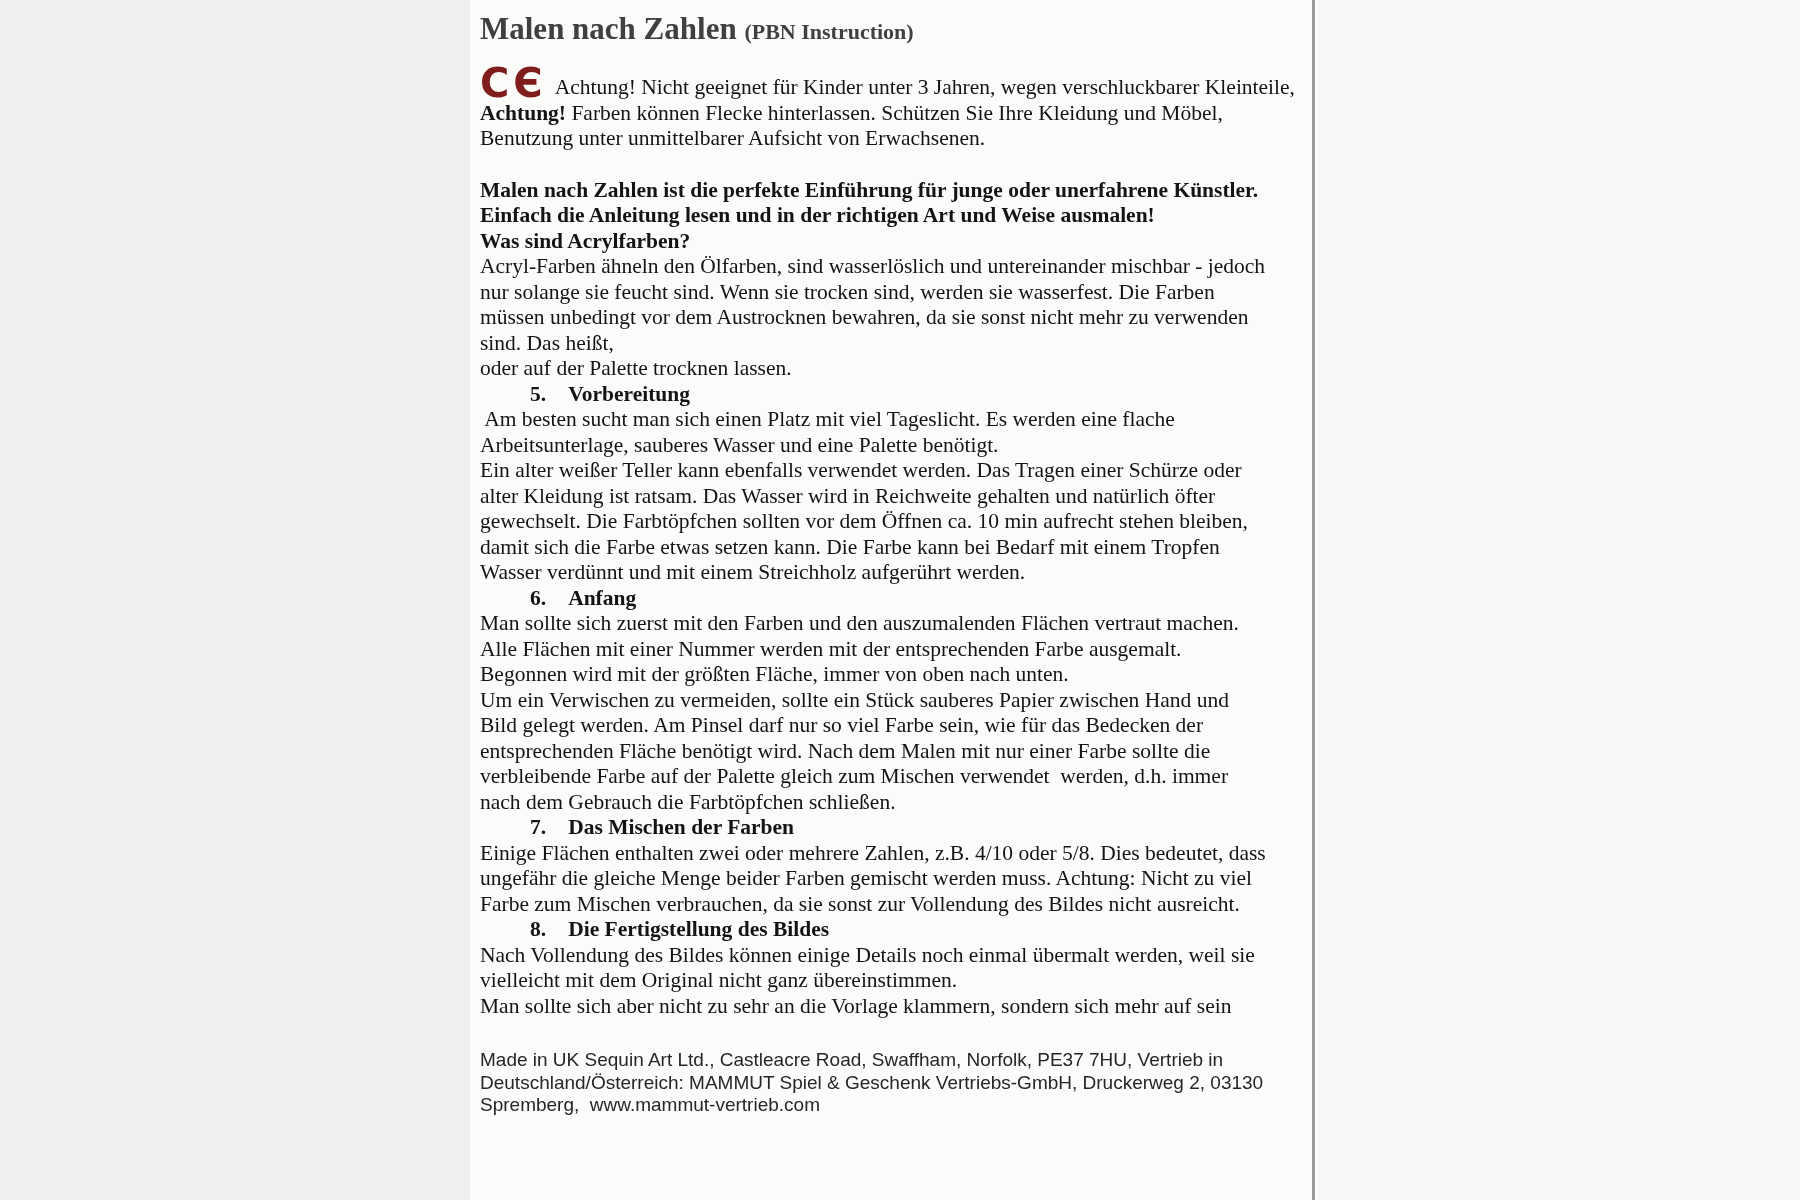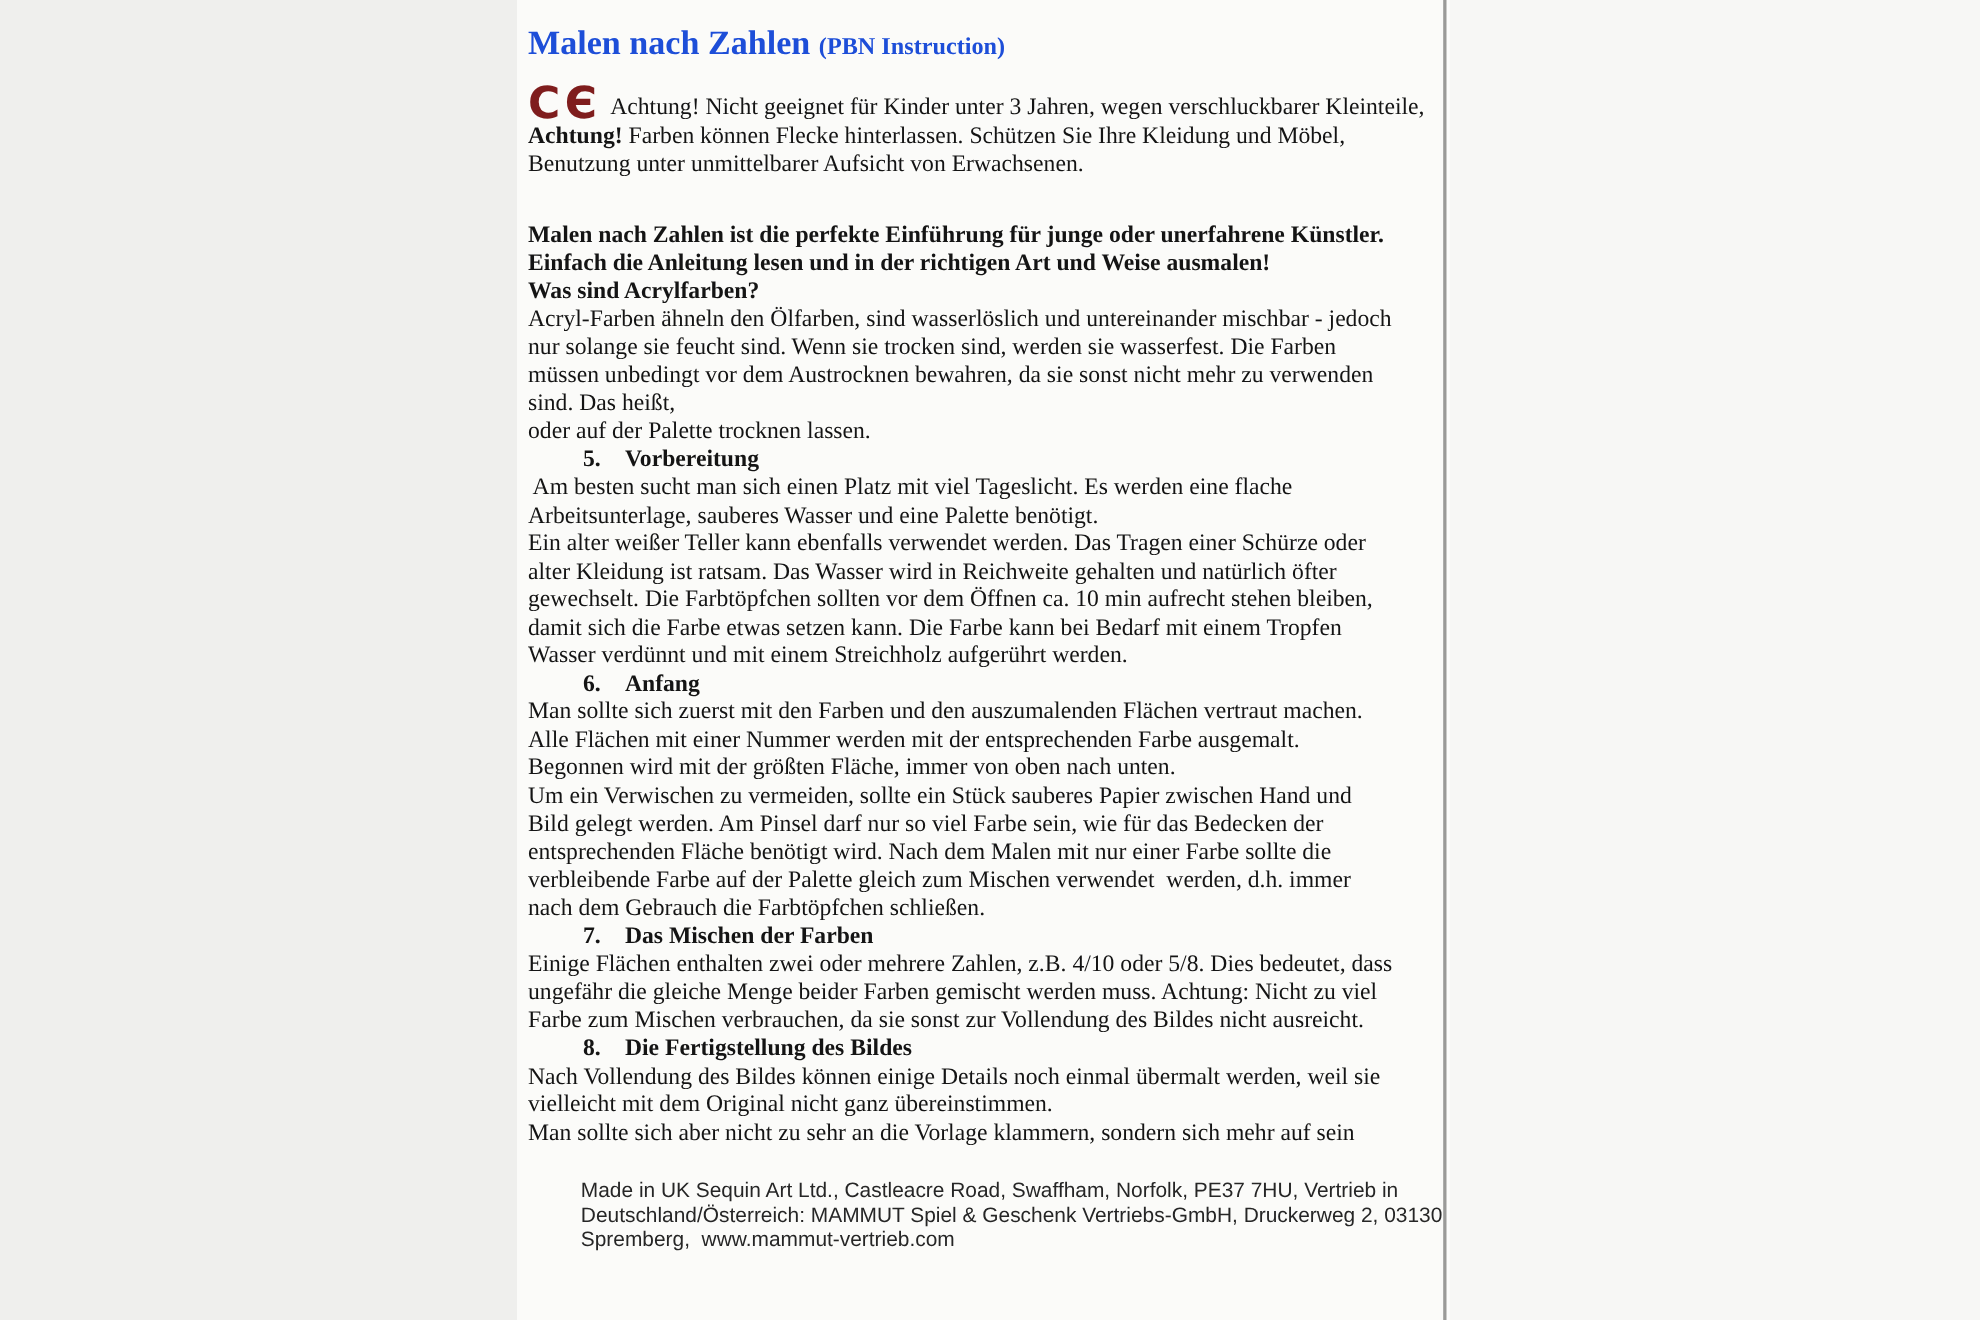--- a/index.html
+++ b/index.html
@@ -36,36 +36,36 @@
     border-right: 3px solid #9b9b99;
     box-sizing: border-box;
   }
   .content {
     padding: 10px 20px 0 10px;
     color: #141414;
     font-size: 21.5px;
     line-height: 25.5px;
   }
   .doc-title {
-    margin: 10px 0 24px 0;
+    margin: 0 0 24px 0;
     font-size: 31px;
     line-height: 38px;
     font-weight: 700;
-    color: #1d4ed8;
+    color: #404040;
     white-space: pre;
   }
   .doc-title .title-suffix {
     font-size: 22px;
     font-weight: 700;
   }
   .line {
     white-space: pre;
   }
   .bold { font-weight: 700; }
-  .gap-after { margin-bottom: 39px; }
+  .gap-after { margin-bottom: 26px; }
   .heading {
     font-weight: 700;
     padding-left: 50px;
   }
   .heading .h-num {
     display: inline-block;
     margin-right: 22px;
   }
   .ce-mark {
     display: inline-block;
@@ -77,21 +77,20 @@
     transform: translateY(3px);
     margin-right: 8px;
     color: #7f1d1d;
   }
   .footer {
     margin-top: 30px;
     font-family: "Liberation Sans", sans-serif;
     font-size: 19px;
     line-height: 22.5px;
     color: #262626;
-    margin-left: 48px;
   }
 </style>
 </head>
 <body>
 
 <div class="canvas">
   <div class="scan-left-band"></div>
   <div class="scan-right-band"></div>
 
   <div class="page">

